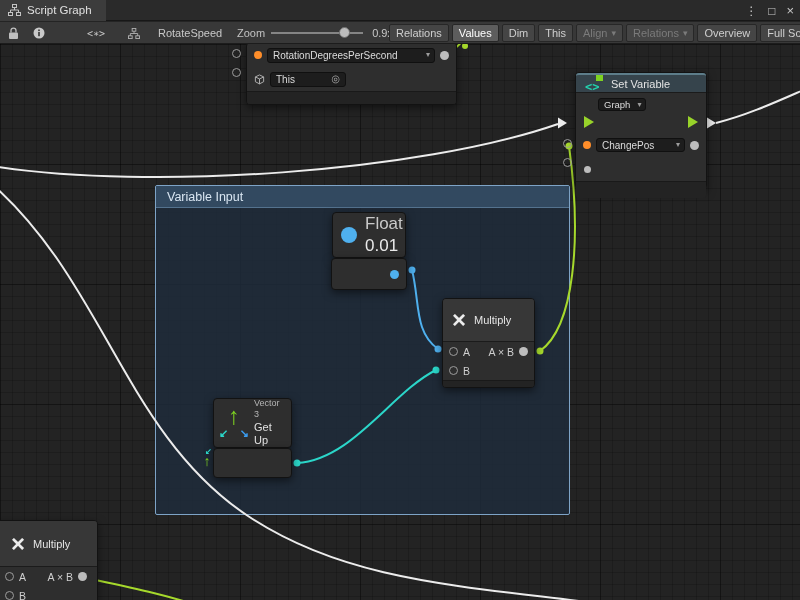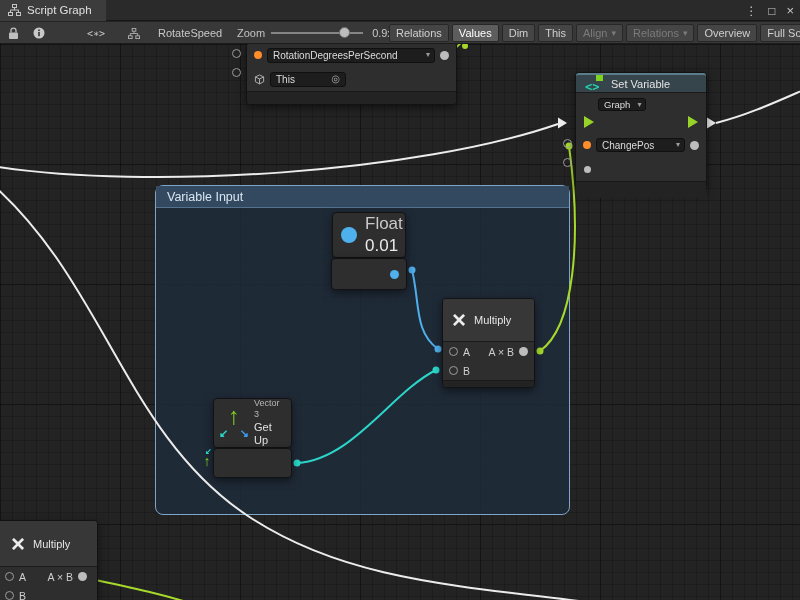--- a/index.html
+++ b/index.html
@@ -26,21 +26,21 @@
 
   
   .canvas{position:absolute;left:0;top:44px;width:800px;height:556px;overflow:hidden;background-color:#232323;
     background-image:
       linear-gradient(rgba(0,0,0,.16) 1px,transparent 1px),
       linear-gradient(90deg,rgba(0,0,0,.16) 1px,transparent 1px),
       linear-gradient(rgba(0,0,0,.32) 1px,transparent 1px),
       linear-gradient(90deg,rgba(0,0,0,.32) 1px,transparent 1px);
     background-size:12px 12px,12px 12px,120px 120px,120px 120px}
 
-  .group{position:absolute;z-index:1;border:1px solid #7ea4c7;border-radius:8px;background:rgba(30,44,60,.82)}
+  .group{position:absolute;z-index:1;border:1px solid #7ea4c7;border-radius:2px;background:rgba(30,44,60,.82)}
   .group-h{height:22px;background:rgba(52,76,100,.92);display:flex;align-items:center;padding:0 11px;color:#d9e6f2;font-size:12.5px;border-bottom:1px solid rgba(126,164,199,.45)}
 
   .wires{position:absolute;left:0;top:0;z-index:2;pointer-events:none}
 
   .node{position:absolute;z-index:3;background:#2e2e2e;border:1px solid #121212;border-radius:4px;box-shadow:0 3px 9px rgba(0,0,0,.5);color:#c9c9c9}
   .nhead{display:flex;align-items:center;gap:8px;padding:0 9px;background:#373737;border-bottom:1px solid #1b1b1b;border-radius:3px 3px 0 0;color:#e4e4e4}
   .svhead{background:#36444c;border-top:2px solid #5d7d8a}
   .nrow{display:flex;align-items:center;gap:5px;padding:12px 7px;height:19px;font-size:10.5px;color:#cfcfcf}
   .nfoot{background:#232323;border-top:1px solid #191919;border-radius:0 0 3px 3px}
 

